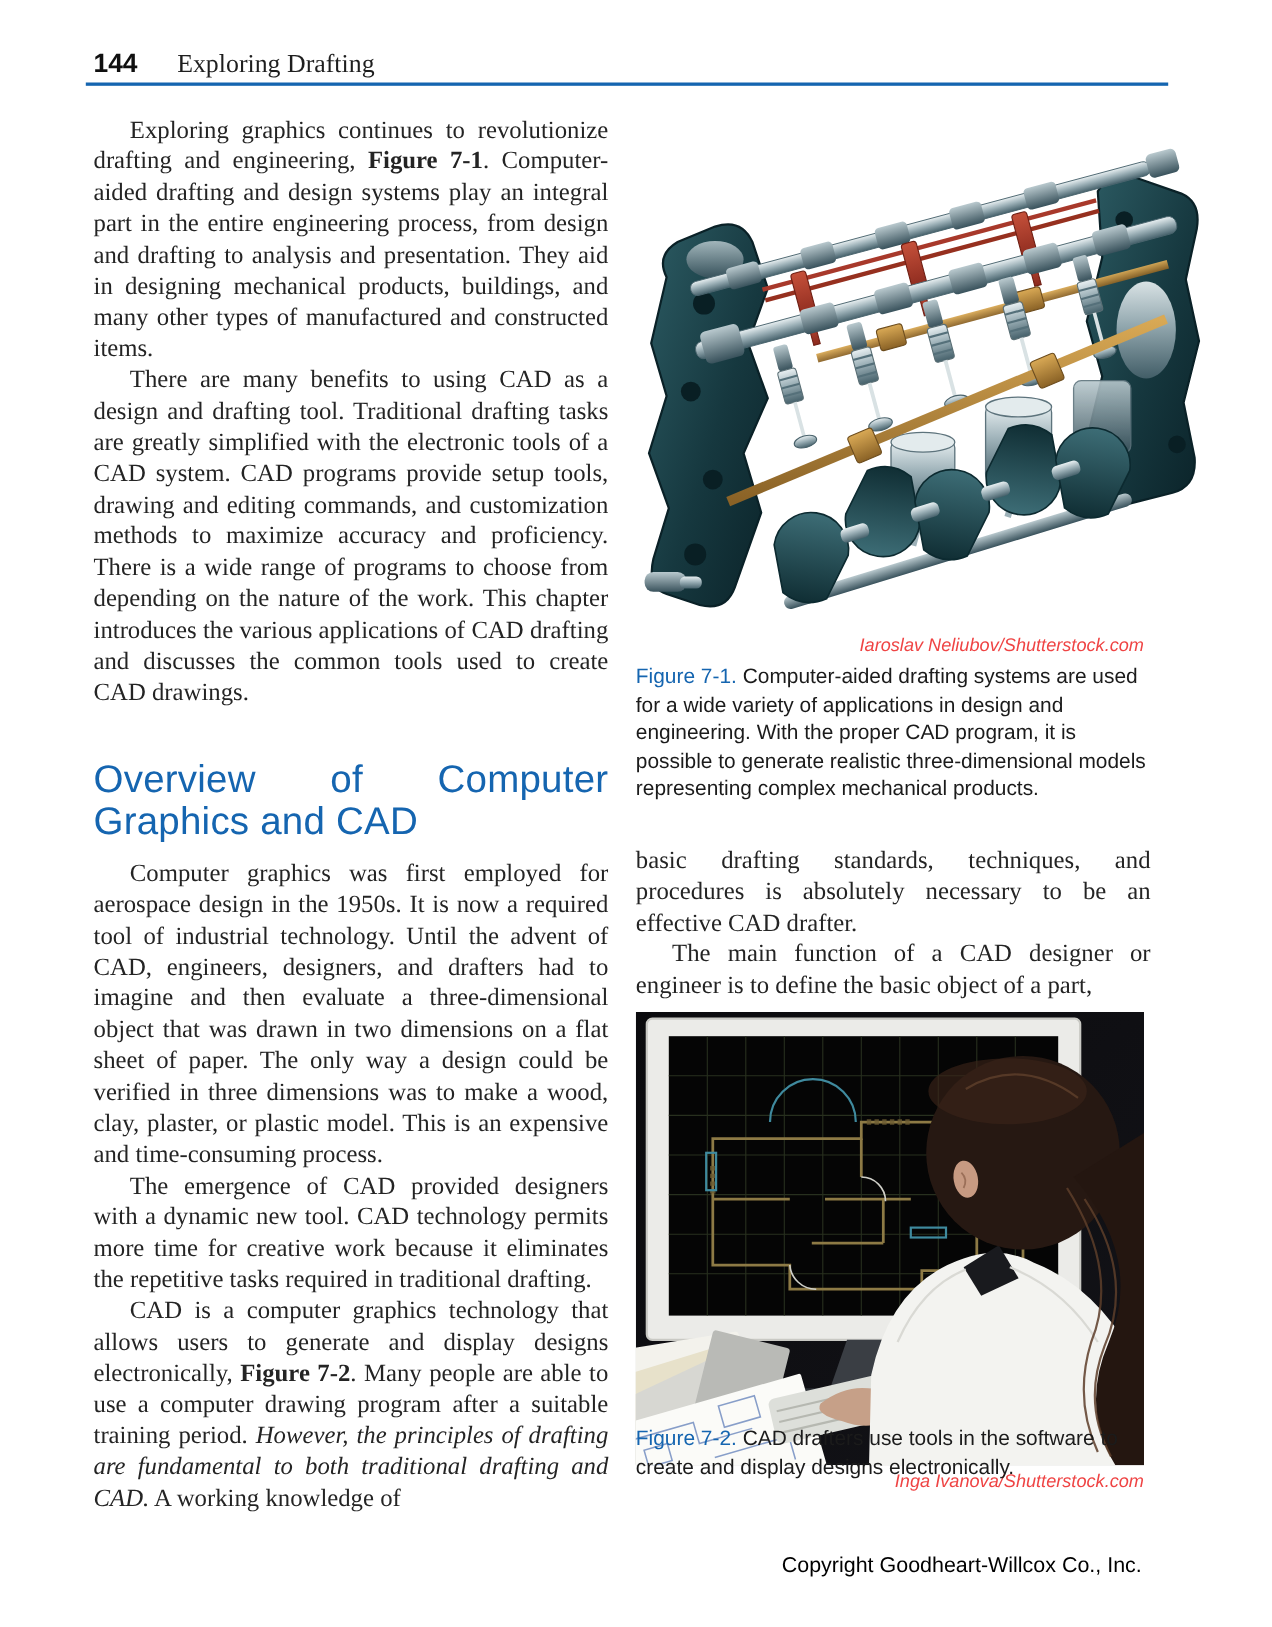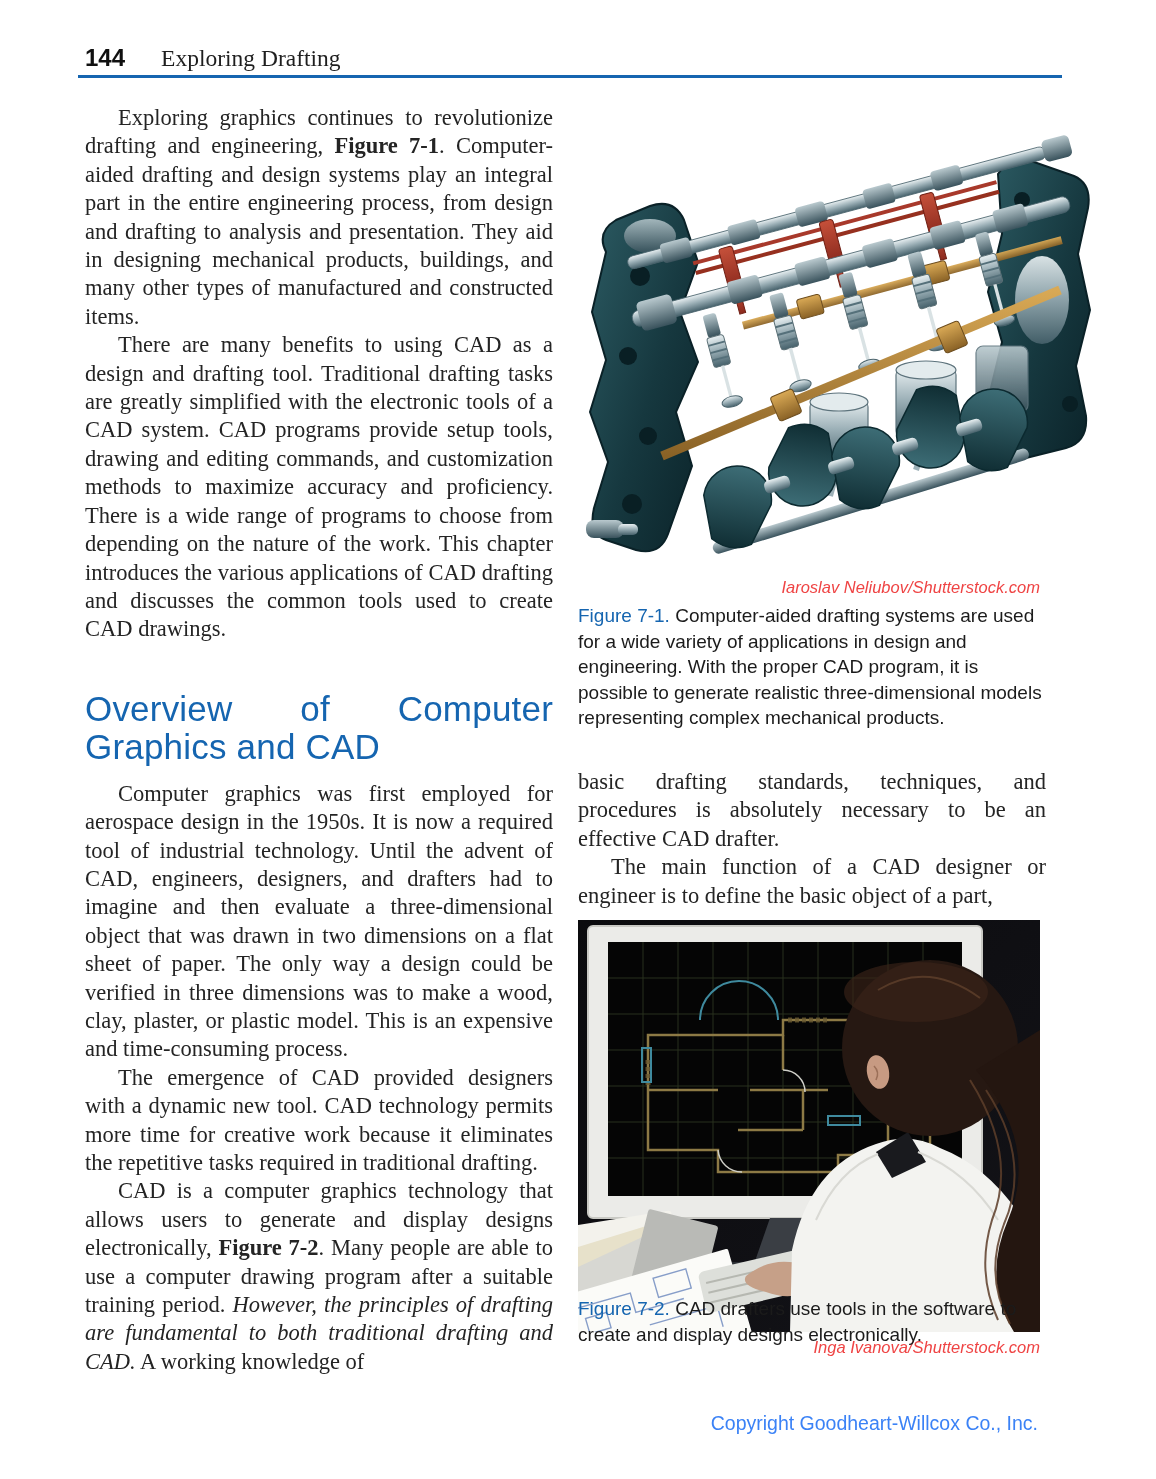--- a/index.html
+++ b/index.html
@@ -21,21 +21,21 @@
               font-family:"Liberation Sans",sans-serif;font-style:italic;font-size:16.5px;color:#ef4444;}
   .fig-caption{position:absolute;left:578px;width:468px;font-family:"Liberation Sans",sans-serif;
                font-size:19px;line-height:25.6px;color:#1b1b1b;}
   .fig-label{color:#1565b0;font-weight:400;}
   .col-right-body{position:absolute;left:578px;top:752px;width:468px;text-align:justify;
                   font-size:22.5px;line-height:28.4px;margin-top:16px;}
   .col-right-body p{margin:0;text-indent:33px;}
   .col-right-body p.noindent{text-indent:0;}
   .figure-img{position:absolute;display:block;}
   .footer{position:absolute;right:118px;top:1412px;font-family:"Liberation Sans",sans-serif;
-          font-size:19.5px;color:#3b82f6;}
+          font-size:19.5px;color:#000000;}
 </style>
 </head>
 <body>
 
 <div class="page">
 
   <div class="header">
     <span class="hdr-num">144</span><span class="hdr-title">Exploring Drafting</span>
   </div>
   <div class="hdr-rule"></div>

